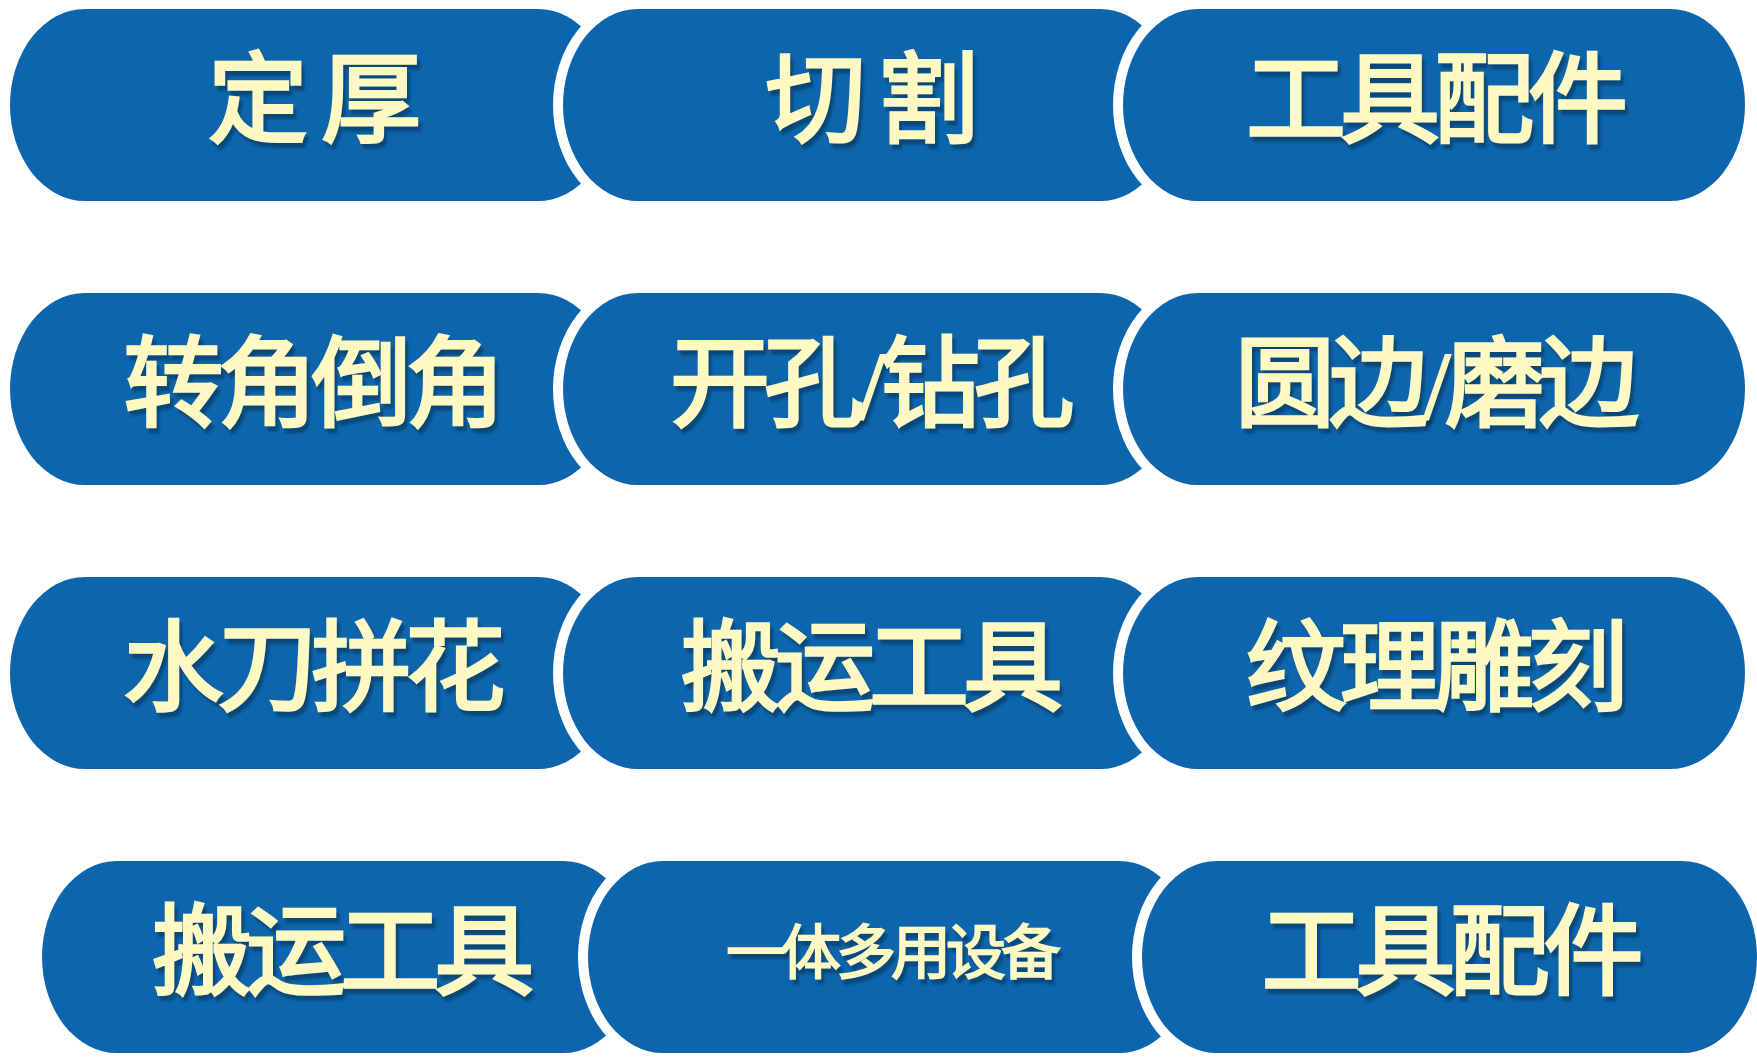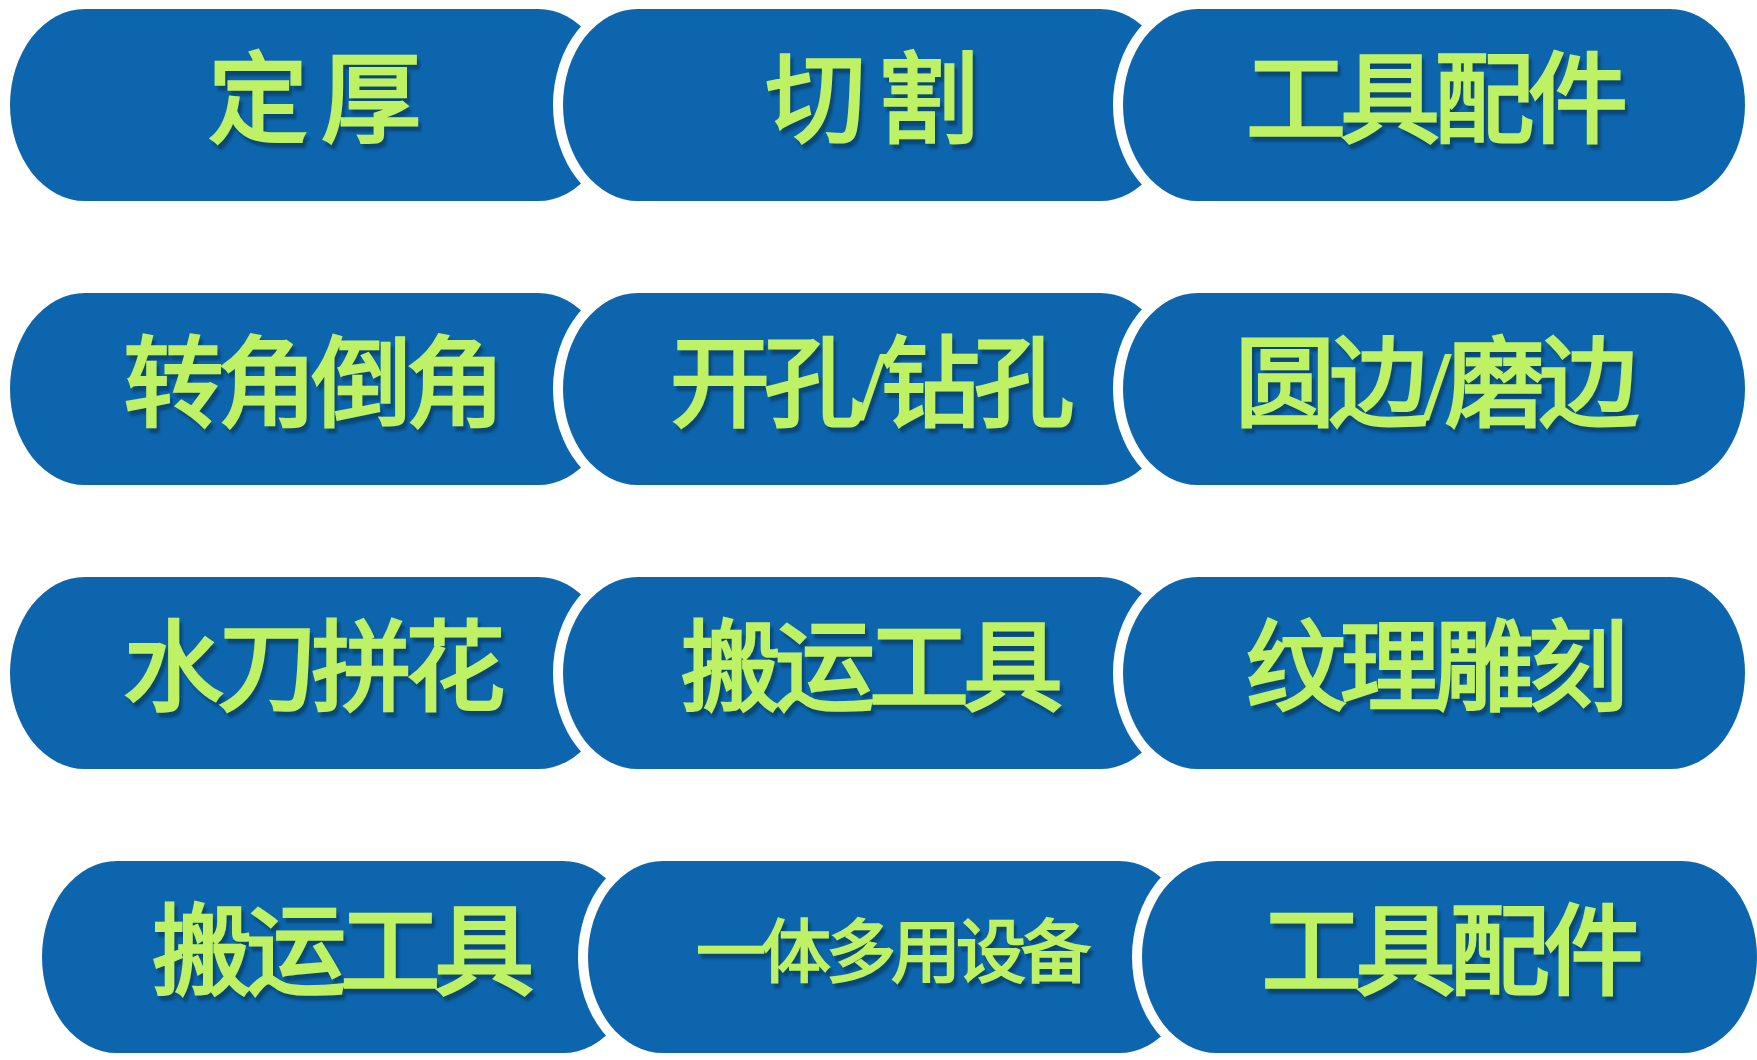--- a/index.html
+++ b/index.html
@@ -37,31 +37,31 @@
     align-items: center;
     justify-content: center;
     box-sizing: border-box;
     cursor: pointer;
   }
   .p1 { margin-left: 10px;  width: 603px; z-index: 1; }
   .p2 { margin-left: -50px; width: 612px; z-index: 2; }
   .p3 { margin-left: -52px; width: 622px; z-index: 3; }
 
   .label {
-    color: #bef264;
+    color: #fef9c3;
     font-weight: bold;
     font-size: 100px;
     letter-spacing: -6px;
     white-space: nowrap;
     text-shadow: 3px 5px 3px rgba(0, 0, 0, 0.30);
     line-height: 1;
     padding-bottom: 6px;
   }
   .pill.long .label {
-    font-size: 70px;
+    font-size: 60px;
     letter-spacing: -5px;
   }
 </style>
 </head>
 <body>
 
 <div class="board">
 
   <div class="row">
     <div class="pill p1">

